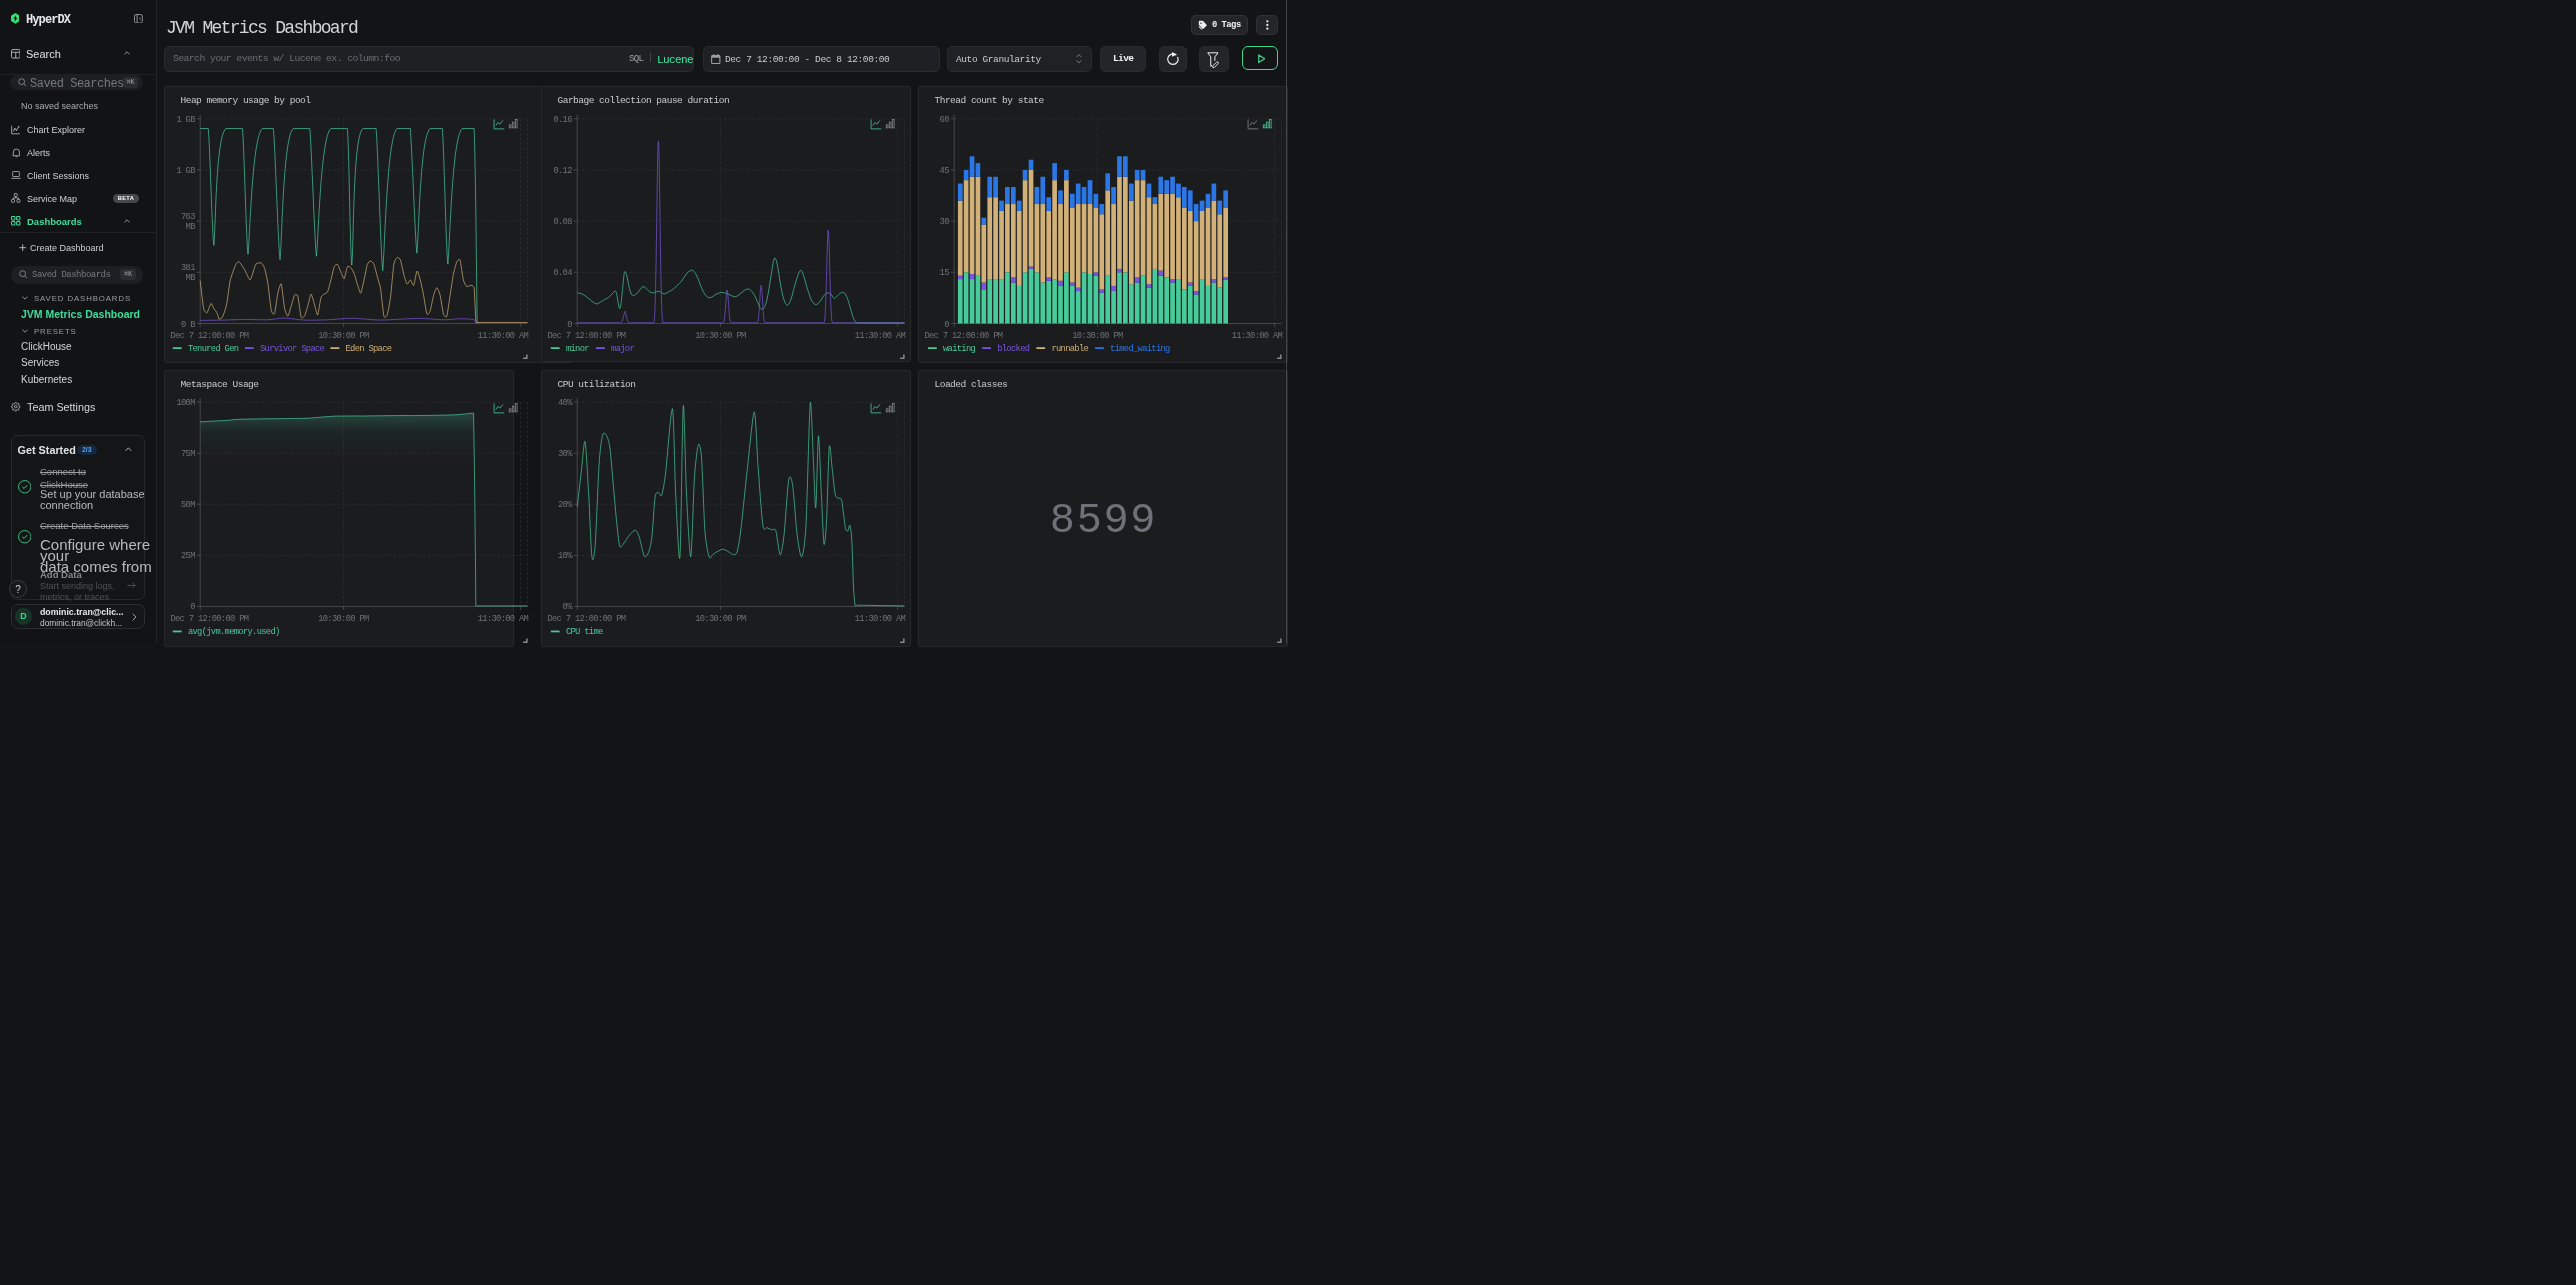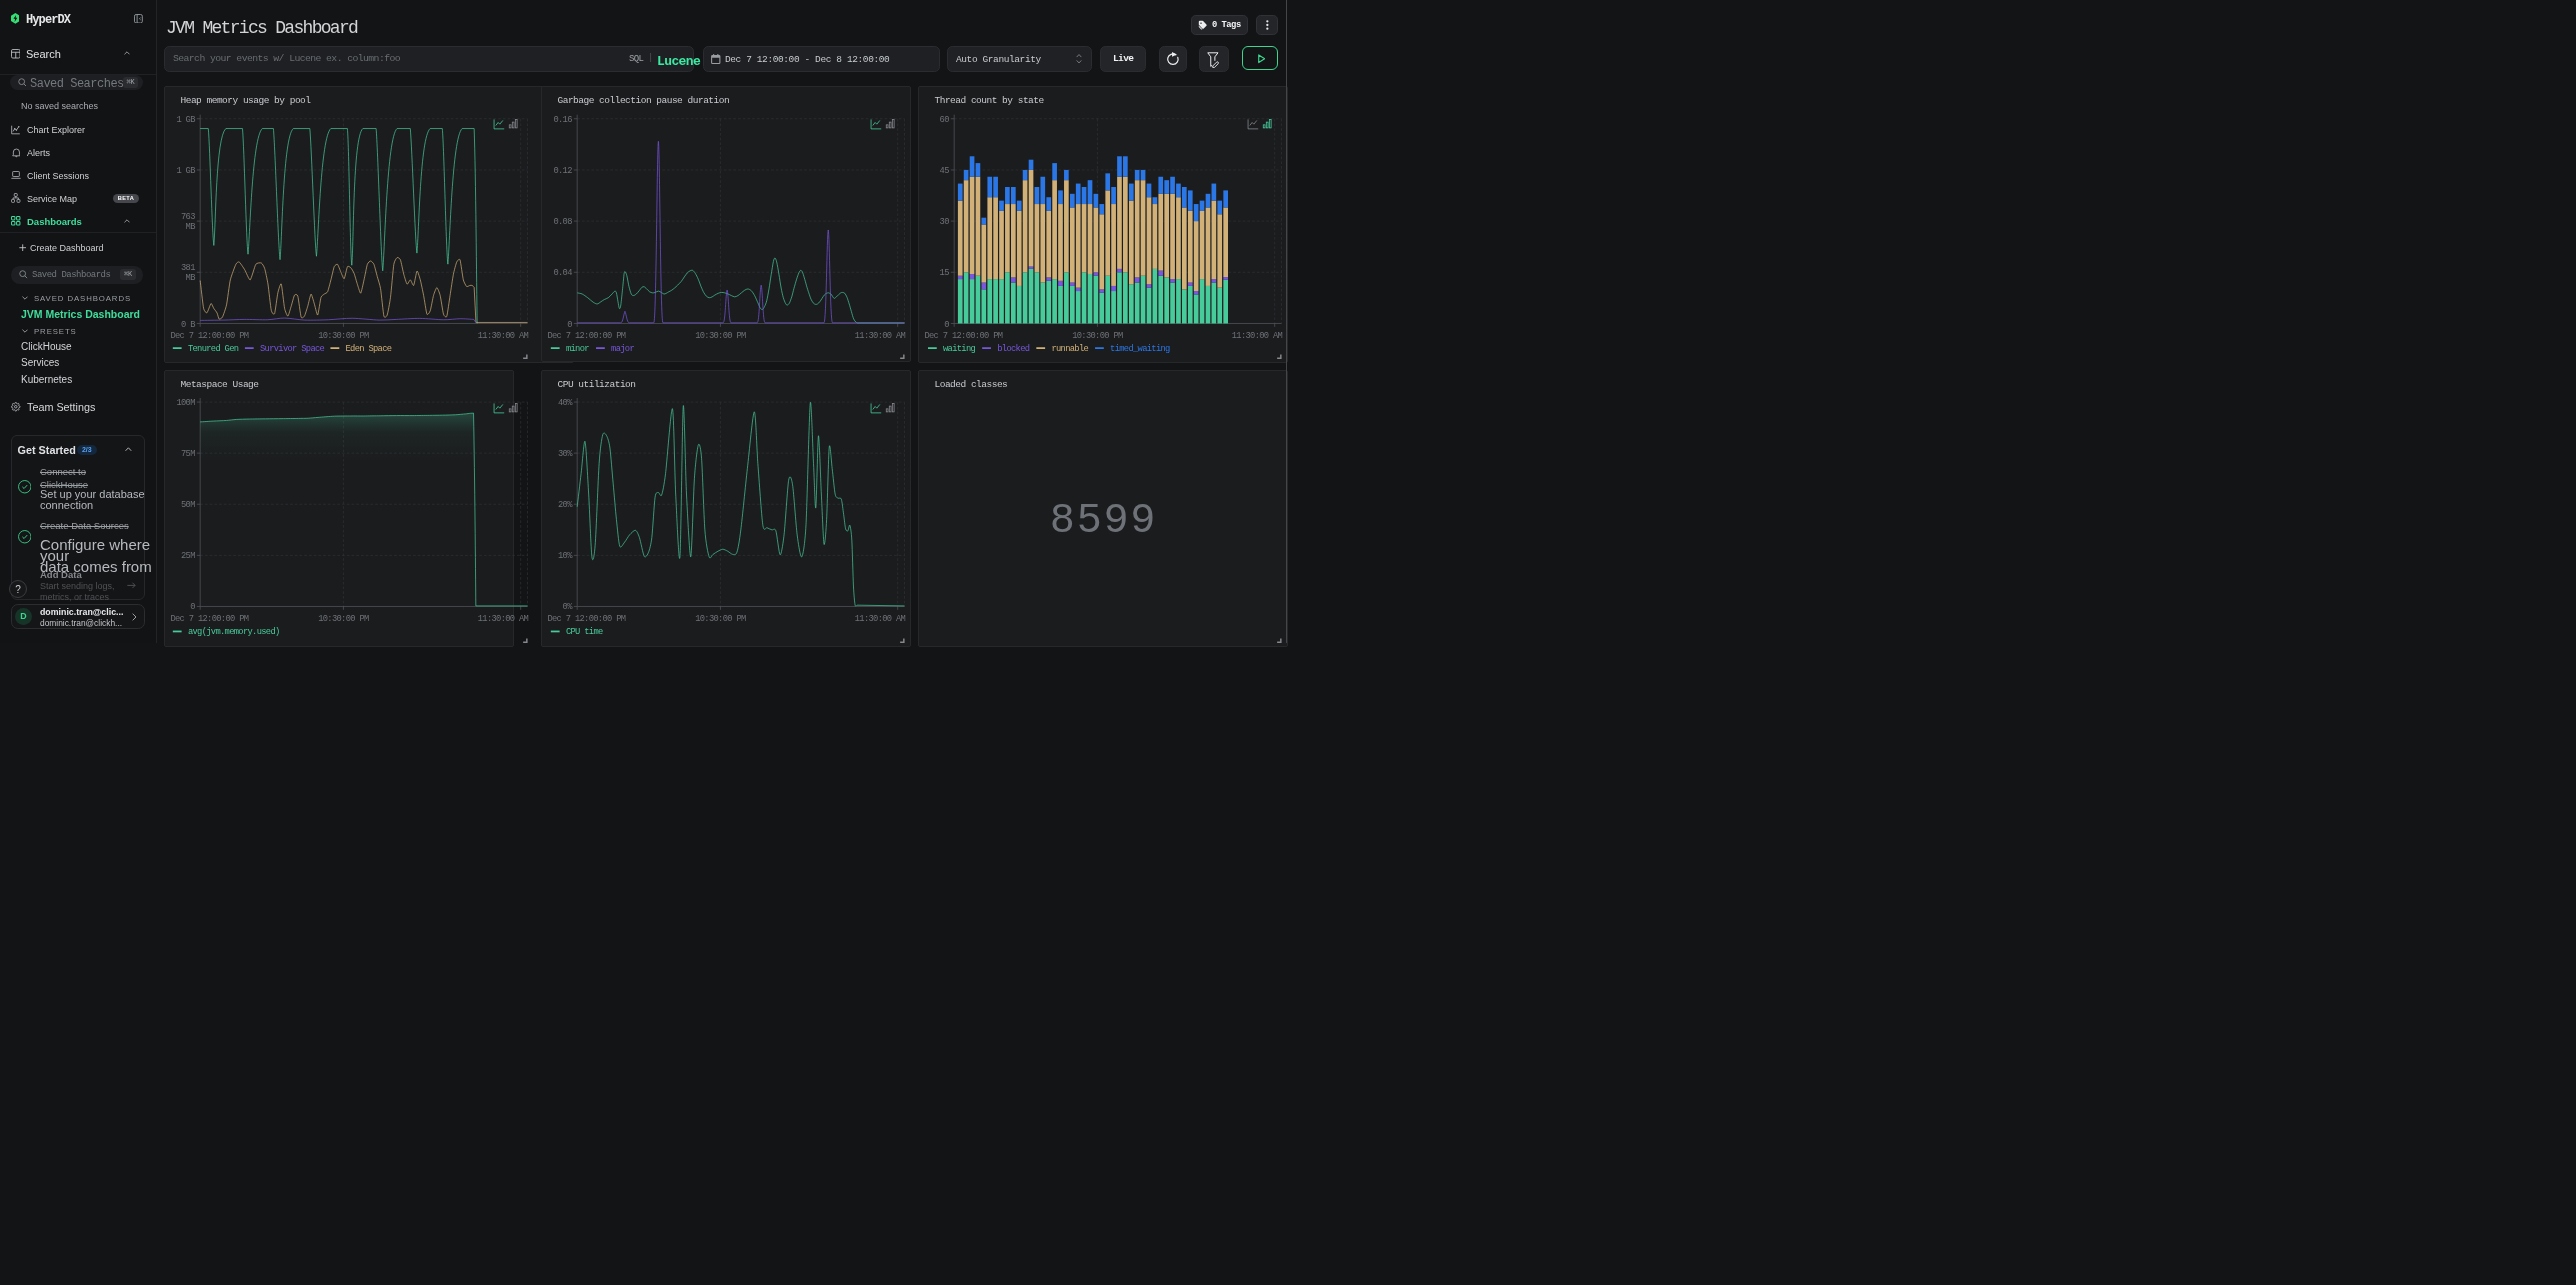--- a/index.html
+++ b/index.html
@@ -151,21 +151,21 @@
 <div class="btn" style="left:1256px;top:15px;width:22px;height:20px;border:0.7px solid #303238;border-radius:4.7px"></div>
 <svg class="abs" style="left:1266px;top:20px" width="2.7" height="10" viewBox="0 0 4 15" fill="#e4e6e9">
     <circle cx="2" cy="2" r="1.7"></circle>
     <circle cx="2" cy="7.5" r="1.7"></circle>
     <circle cx="2" cy="13" r="1.7"></circle>
   </svg>
 <div class="ibox" style="left:164px;top:46px;width:530px;height:26px"></div>
 <div class="abs mono" style="left:173px;top:53px;font-size:9.8px;letter-spacing:-0.6px;color:#696d72">Search your events w/ Lucene ex. column:foo</div>
 <div class="abs mono" style="left:629px;top:54px;font-size:9px;letter-spacing:-0.6px;color:#9ea2a7">SQL</div>
 <div class="abs mono" style="left:648px;top:53px;font-size:9px;color:#515459">|</div>
-<div class="abs mono" style="left:657px;top:54px;font-size:13px;font-weight:bold;letter-spacing:-0.6px;color:#3ce9a3">Lucene</div>
+<div class="abs mono" style="left:657px;top:54px;font-size:11px;font-weight:normal;letter-spacing:-0.6px;color:#3ce9a3">Lucene</div>
 <div class="ibox" style="left:703px;top:46px;width:237px;height:26px"></div>
 <svg class="abs" style="left:711px;top:54px" width="9.5" height="10" viewBox="0 0 14 15" fill="#9a9da2">
     <path d="M0 3.5 a2 2 0 0 1 2-2 H12 a2 2 0 0 1 2 2 V13 a2 2 0 0 1-2 2 H2 a2 2 0 0 1-2-2 Z M1.6 5.8 V13 a0.6 0.6 0 0 0 0.6 0.6 H11.8 a0.6 0.6 0 0 0 0.6-0.6 V5.8 Z" fill-rule="evenodd"></path>
     <rect x="3" y="0" width="1.7" height="3" rx="0.8"></rect>
     <rect x="9.3" y="0" width="1.7" height="3" rx="0.8"></rect>
     <path d="M4.1 9.4 l1.5-1.5 v4" stroke="#1e2023" stroke-width="1.1" fill="none"></path>
   </svg>
 <div class="abs mono" style="left:725px;top:54px;font-size:9.5px;letter-spacing:-0.4px;color:#c8cbce">Dec 7 12:00:00 - Dec 8 12:00:00</div>
 <div class="ibox" style="left:947px;top:46px;width:145px;height:26px;background:#202124"></div>
 <div class="abs mono" style="left:956px;top:54px;font-size:9.5px;letter-spacing:-0.4px;color:#c8cbce">Auto Granularity</div>

